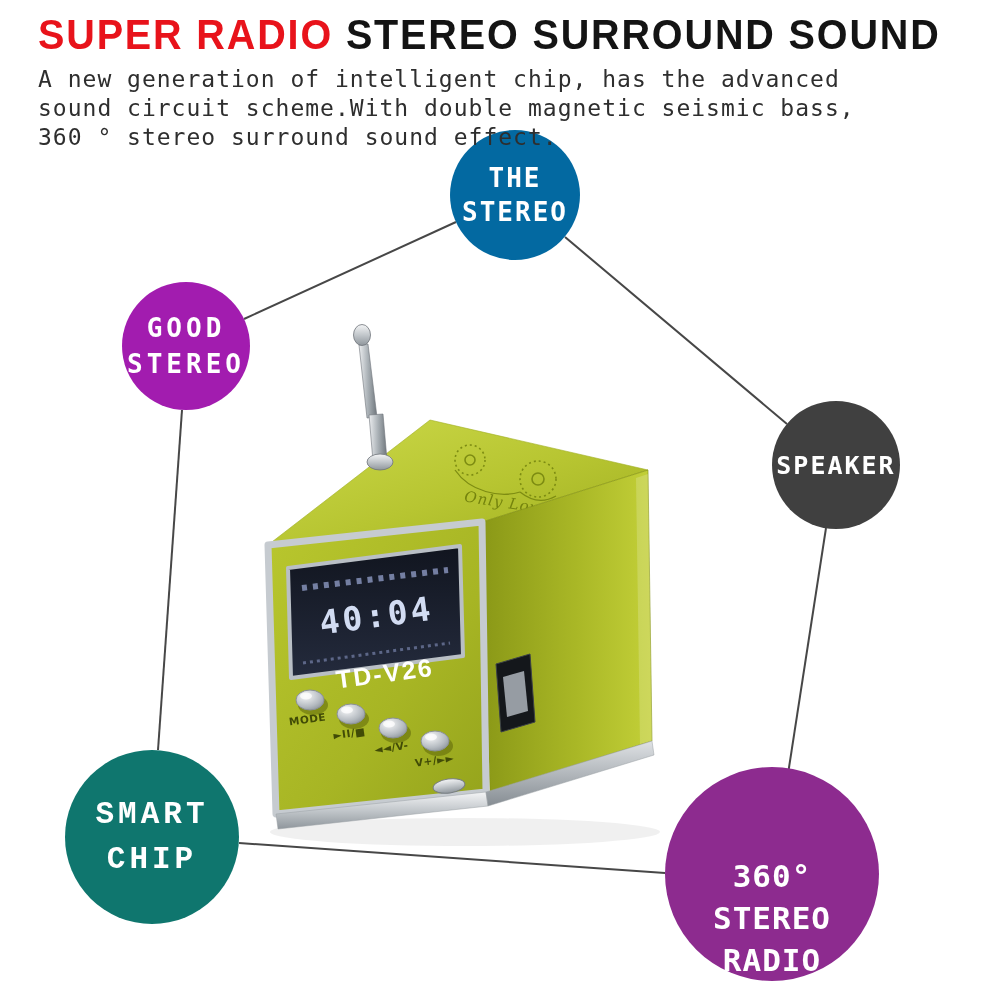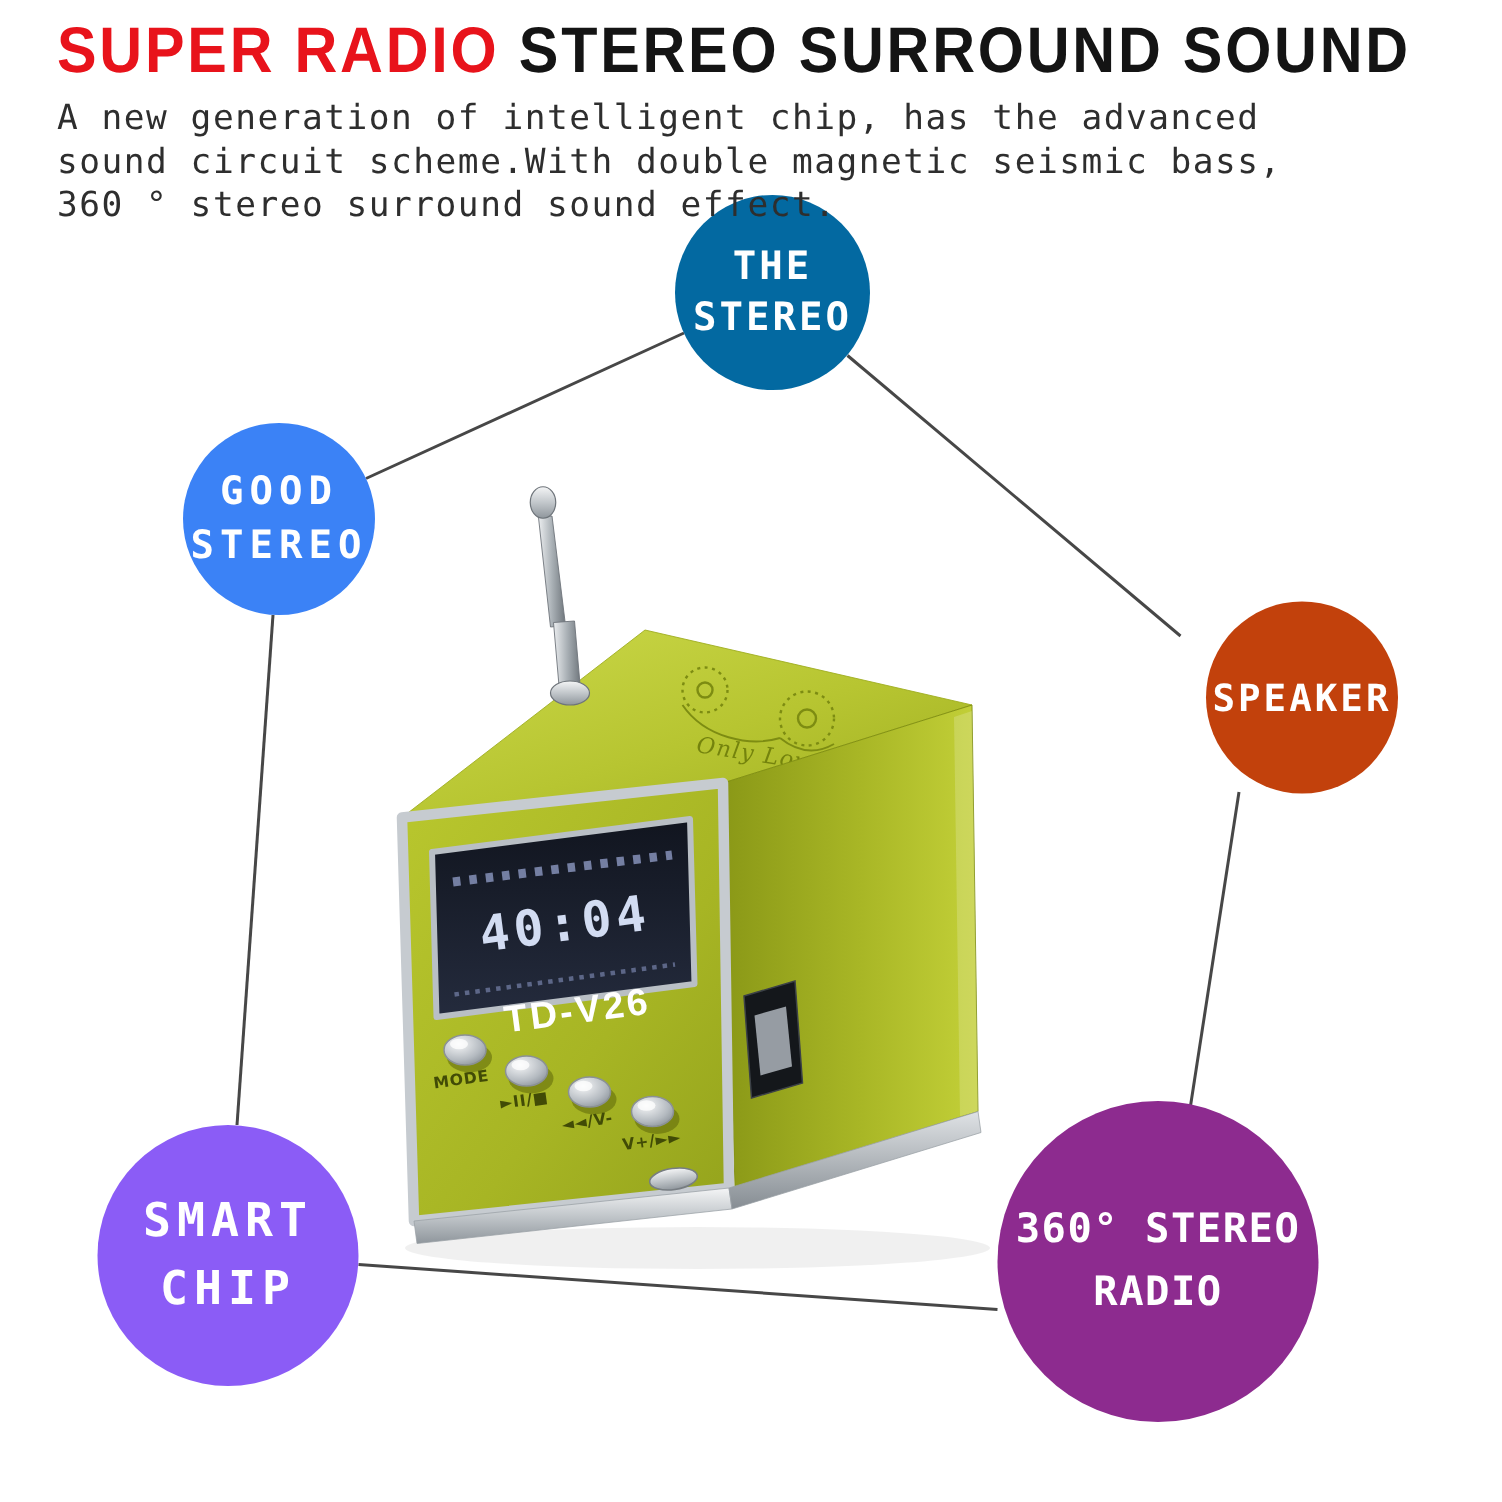--- a/index.html
+++ b/index.html
@@ -33,21 +33,21 @@
   .bubble{
     position:absolute;border-radius:50%;z-index:2;
     display:flex;flex-direction:column;align-items:center;justify-content:center;
     color:#fff;font-family:"DejaVu Sans Mono",monospace;font-weight:bold;
     text-align:center;
   }
   .bubble-antenna{left:450px;top:130px;width:130px;height:130px;font-size:26px;letter-spacing:2px;line-height:34px;}
   .bubble-good-voice{left:122px;top:282px;width:128px;height:128px;font-size:26px;letter-spacing:4px;line-height:36px;}
   .bubble-speaker{left:772px;top:401px;width:128px;height:128px;font-size:25px;letter-spacing:2px;}
   .bubble-smart-chip{left:65px;top:750px;width:174px;height:174px;font-size:31px;letter-spacing:4px;line-height:45px;}
-  .bubble-surround{left:665px;top:734px;width:214px;height:214px;font-size:27px;letter-spacing:1px;line-height:42px;}
+  .bubble-surround{left:665px;top:767px;width:214px;height:214px;font-size:31px;letter-spacing:1px;line-height:42px;justify-content:flex-end;}
 </style>
 </head>
 <body>
 
 <header class="header">
   <h1 class="title"><span class="title-red">SUPER RADIO</span><span class="title-black">STEREO SURROUND SOUND</span></h1>
   <div class="subtitle">
     <div class="subline">A new generation of intelligent chip, has the advanced</div>
     <div class="subline">sound circuit scheme.With double magnetic seismic bass,</div>
     <div class="subline">360 °  stereo surround sound effect.</div>
@@ -180,30 +180,30 @@
     <polygon points="276,814 486,792 488,806 278,829" fill="url(#gSilver)" stroke="#9aa0a5" stroke-width="0.5"></polygon>
     <polygon points="486,792 652,741 654,755 488,806" fill="url(#gSilver2)" stroke="#9aa0a5" stroke-width="0.5"></polygon>
   </g>
 </svg>
 
 <div class="bubble bubble-antenna" style="background-color: #0369a1;">
   <span>THE</span>
   <span>STEREO</span>
 </div>
 
-<div class="bubble bubble-good-voice" style="background-color: #3b82f6;">
+<div class="bubble bubble-good-voice" style="background-color: #a21caf;">
   <span>GOOD</span>
   <span>STEREO</span>
 </div>
 
-<div class="bubble bubble-speaker" style="background-color: #c2410c; margin-left: 32px;">
+<div class="bubble bubble-speaker" style="background-color: #404040;">
   <span>SPEAKER</span>
 </div>
 
-<div class="bubble bubble-smart-chip" style="background-color: #8b5cf6;">
+<div class="bubble bubble-smart-chip" style="background-color: #0f766e; font-family: Liberation Mono, monospace;">
   <span>SMART</span>
   <span>CHIP</span>
 </div>
 
 <div class="bubble bubble-surround" style="background-color: rgb(141, 43, 143);">
   <span>360° STEREO</span>
   <span>RADIO</span>
 </div>
 
 </body></html>

